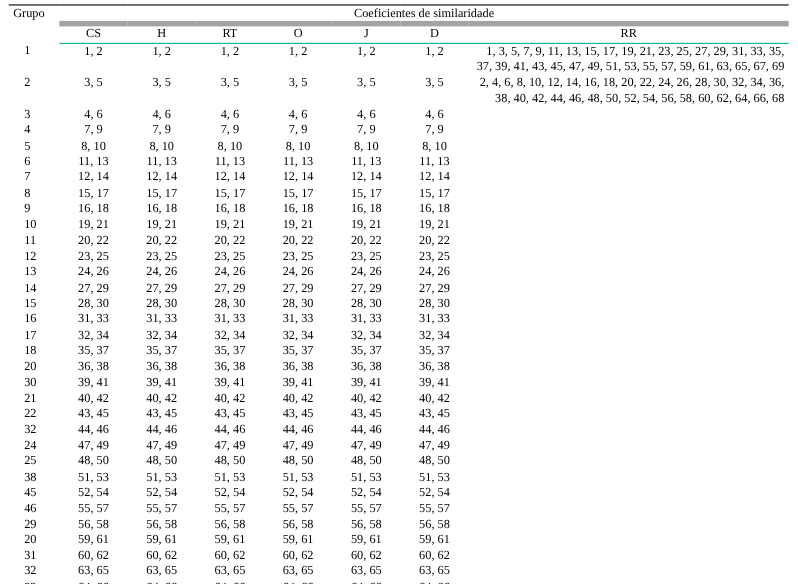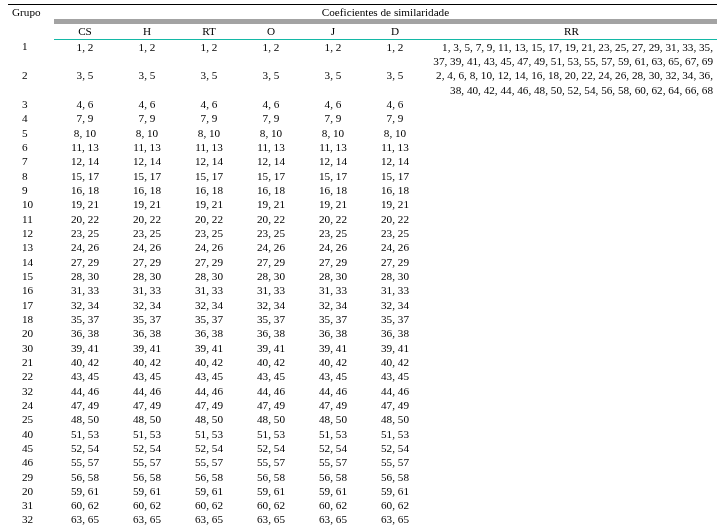--- a/index.html
+++ b/index.html
@@ -328,21 +328,21 @@
         <td class="grupo-cell">25</td>
         <td>48, 50</td>
         <td>48, 50</td>
         <td>48, 50</td>
         <td>48, 50</td>
         <td>48, 50</td>
         <td>48, 50</td>
         <td class="rr-cell"></td>
       </tr>
       <tr>
-        <td class="grupo-cell">40</td>
+        <td class="grupo-cell">38</td>
         <td>51, 53</td>
         <td>51, 53</td>
         <td>51, 53</td>
         <td>51, 53</td>
         <td>51, 53</td>
         <td>51, 53</td>
         <td class="rr-cell"></td>
       </tr>
       <tr>
         <td class="grupo-cell">45</td>

